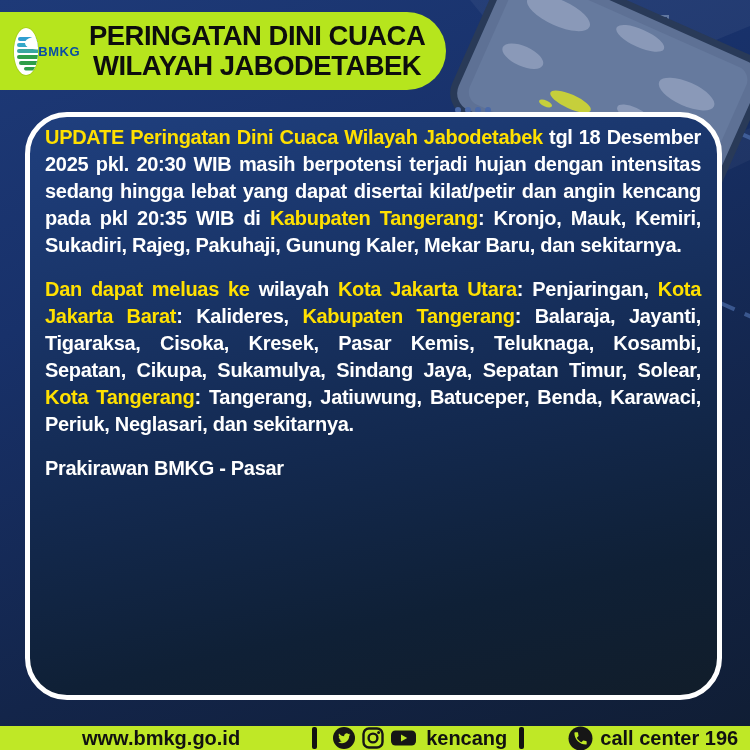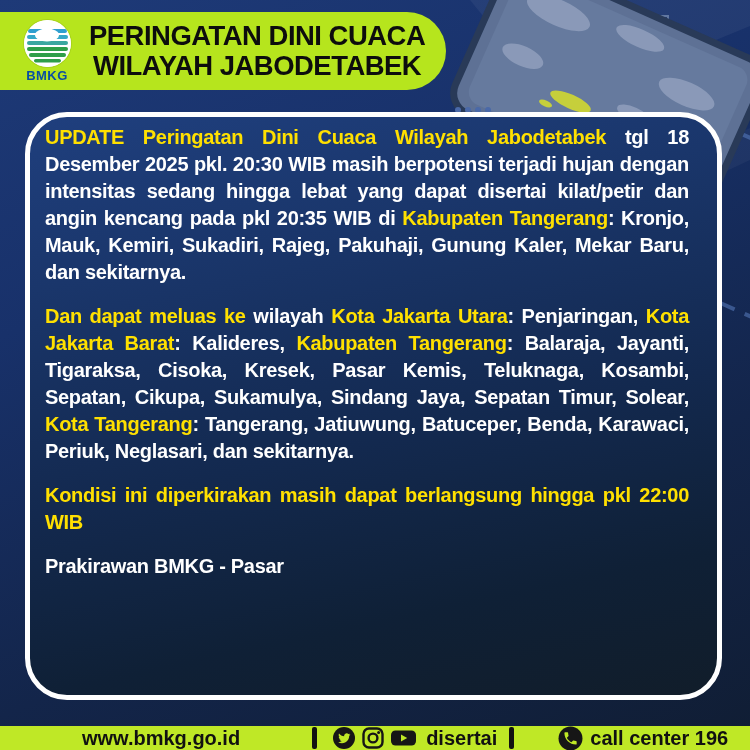--- a/index.html
+++ b/index.html
@@ -8,33 +8,33 @@
   .screen{position:relative;width:750px;height:750px;overflow:hidden;
           background:linear-gradient(158deg,#1e3a78 0%,#18316a 32%,#13254a 68%,#101d33 100%);}
 
   
   .illus{position:absolute;top:0;left:0;pointer-events:none;}
 
   
   .banner{position:absolute;left:0;top:12px;width:446px;height:78px;
           background:#b6e51d;border-radius:0 44px 44px 0;
           display:flex;align-items:center;box-sizing:border-box;padding-left:14px;z-index:3;}
-  .logo{width:66px;display:flex;flex-direction:column;align-items:center;flex:0 0 auto;}
+  .logo{width:66px;display:flex;flex-direction:row;align-items:center;flex:0 0 auto;}
   .logo-circle{width:47px;height:47px;border-radius:50%;background:#ffffff;overflow:hidden;
                box-shadow:0 0 0 1px rgba(0,0,0,0.08);}
   .logo-text{font-size:13px;font-weight:bold;color:#0a4ea3;letter-spacing:0.5px;margin-top:1px;}
   .title{flex:1;text-align:center;color:#0d0d0d;font-weight:bold;
          font-size:28px;line-height:30px;letter-spacing:-0.5px;padding-right:12px;
          transform:scaleX(0.98);transform-origin:center;}
 
   
   .panel{position:absolute;left:25px;top:112px;right:28px;bottom:50px;
          border:5px solid #ffffff;border-radius:42px;box-sizing:border-box;
          background:linear-gradient(168deg,#1f3f7e 0%,#1a366b 24%,#13294f 55%,#0f2036 80%,#111d2a 100%);
-         padding:7px 28px 0 15px;z-index:2;}
+         padding:7px 16px 0 15px;z-index:2;}
   .para{margin:0 0 17px 0;font-weight:bold;font-size:20px;line-height:27px;
         text-align:justify;letter-spacing:-0.3px;color:#ffffff;}
   .para .yellow{color:#ffe000;}
   .para .white{color:#ffffff;}
 
   
   .footer{position:absolute;left:0;bottom:0;width:750px;height:24px;background:#bfe826;
           display:flex;align-items:center;color:#111111;font-weight:bold;font-size:20px;z-index:3;}
   .f-web{margin-left:82px;}
   .f-div{width:5px;height:22px;background:#111111;border-radius:2px;}
@@ -131,21 +131,20 @@
     <div class="title">
       <div>PERINGATAN DINI CUACA</div>
       <div>WILAYAH JABODETABEK</div>
     </div>
   </header>
 
   <main class="panel">
     <div>
         <p class="para"><span class="yellow">UPDATE Peringatan Dini Cuaca Wilayah Jabodetabek</span><span class="white"> tgl 18 Desember 2025 pkl. 20:30 WIB masih berpotensi terjadi hujan dengan intensitas sedang hingga lebat yang dapat disertai kilat/petir dan angin kencang pada pkl 20:35 WIB di </span><span class="yellow">Kabupaten Tangerang</span><span class="white">: Kronjo, Mauk, Kemiri, Sukadiri, Rajeg, Pakuhaji, Gunung Kaler, Mekar Baru, dan sekitarnya.</span></p>
         <p class="para"><span class="yellow">Dan dapat meluas ke</span><span class="white"> wilayah </span><span class="yellow">Kota Jakarta Utara</span><span class="white">: Penjaringan, </span><span class="yellow">Kota Jakarta Barat</span><span class="white">: Kalideres, </span><span class="yellow">Kabupaten Tangerang</span><span class="white">: Balaraja, Jayanti, Tigaraksa, Cisoka, Kresek, Pasar Kemis, Teluknaga, Kosambi, Sepatan, Cikupa, Sukamulya, Sindang Jaya, Sepatan Timur, Solear, </span><span class="yellow">Kota Tangerang</span><span class="white">: Tangerang, Jatiuwung, Batuceper, Benda, Karawaci, Periuk, Neglasari, dan sekitarnya.</span></p>
-        <p class="para"><span class="yellow">Kondisi ini diperkirakan masih dapat berlangsung hingga pkl 22:00 WIB</span></p>
         <p class="para"><span class="white">Prakirawan BMKG - Pasar</span></p>
       </div>
   </main>
 
   <footer class="footer">
     <span class="f-web">www.bmkg.go.id</span>
     <span class="f-div d1"></span>
     <span class="social">
       <svg width="24" height="24" viewBox="0 0 24 24">
         <circle cx="12" cy="12" r="11" fill="#161616"></circle>
@@ -154,21 +153,21 @@
       <svg width="24" height="24" viewBox="0 0 24 24">
         <rect x="2.5" y="2.5" width="19" height="19" rx="5.5" fill="none" stroke="#161616" stroke-width="2.4"></rect>
         <circle cx="12" cy="12" r="4.4" fill="none" stroke="#161616" stroke-width="2.4"></circle>
         <circle cx="17.6" cy="6.4" r="1.5" fill="#161616"></circle>
       </svg>
       <svg width="27" height="24" viewBox="0 0 27 24">
         <rect x="1" y="4.5" width="25" height="15" rx="4.5" fill="#161616"></rect>
         <path d="M11 8.6l6.2 3.4L11 15.4z" fill="#bfe826"></path>
       </svg>
     </span>
-    <span class="f-handle">disertai</span>
+    <span class="f-handle">kencang</span>
     <span class="f-div d2"></span>
     <span class="f-phone">
       <svg width="25" height="25" viewBox="0 0 24 24">
         <circle cx="12" cy="12" r="11.5" fill="#161616"></circle>
         <path fill="#bfe826" transform="translate(4.2,4.2) scale(0.65)" d="M6.6 10.8c1.5 2.9 3.8 5.2 6.7 6.7l2.2-2.2c.3-.3.7-.4 1-.2 1.1.4 2.3.6 3.6.6.6 0 1 .4 1 1V20c0 .6-.4 1-1 1C10.8 21 3 13.2 3 3.9c0-.6.4-1 1-1h3.5c.6 0 1 .4 1 1 0 1.2.2 2.4.6 3.6.1.3 0 .7-.3 1l-2.2 2.3z"></path>
       </svg>
     </span>
     <span class="f-cc">call center 196</span>
   </footer>
 

